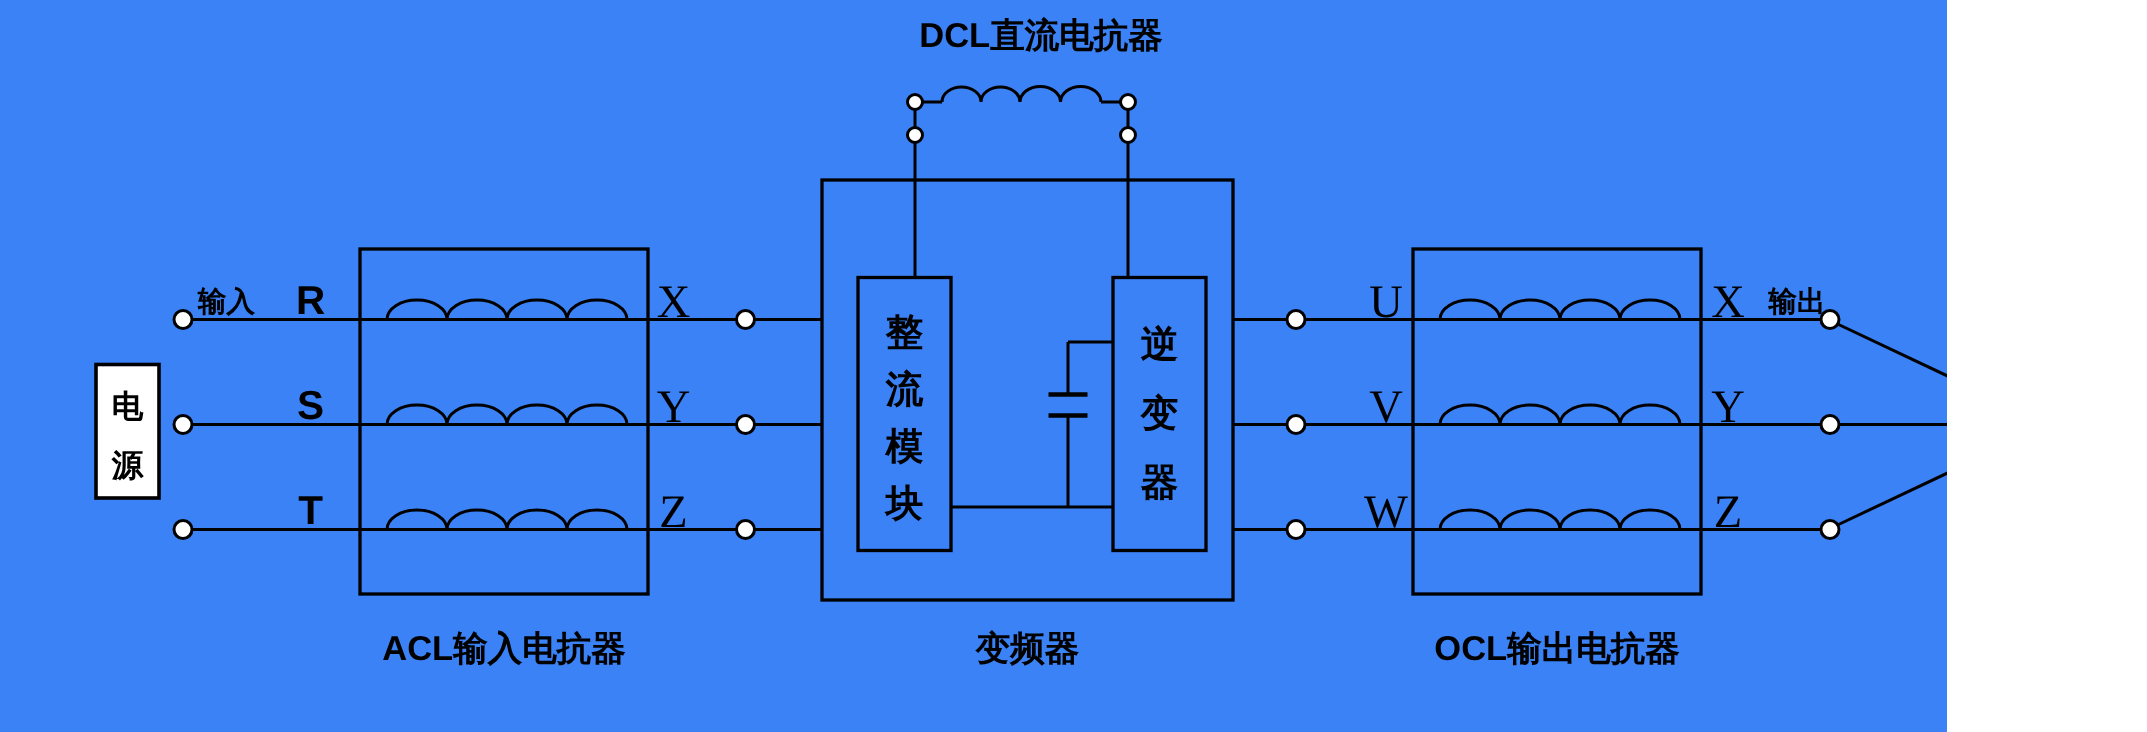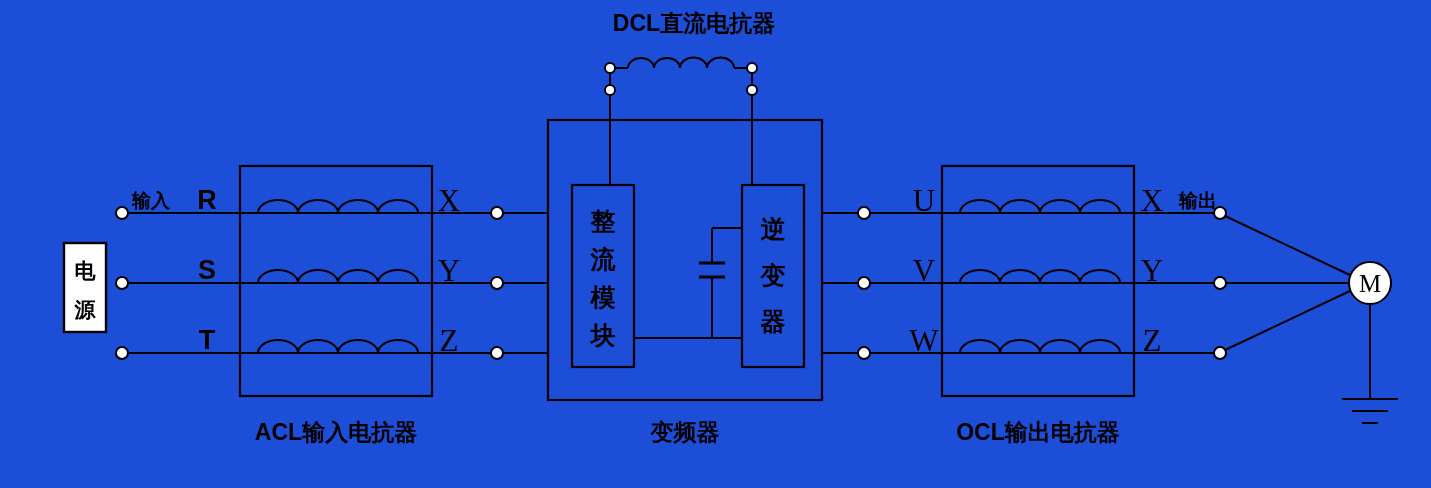--- a/index.html
+++ b/index.html
@@ -2,23 +2,23 @@
 <html><head>
 <meta charset="utf-8">
 <style>
   html, body {
     margin: 0;
     padding: 0;
     background: #ffffff;
   }
   .stage {
     position: relative;
-    width: 1431px;
+    width: 1298px;
     height: 488px;
-    background: #1d4ed8;
+    background: #3b82f6;
     overflow: hidden;
   }
   svg { display: block; }
 
   .wire   { stroke: #000000; stroke-width: 2; fill: none; }
   .plate  { stroke: #000000; stroke-width: 3; fill: none; }
   .box    { stroke: #000000; stroke-width: 2.4; fill: #ffffff; }
   .inbox  { stroke: #000000; stroke-width: 2.2; fill: none; }
   .coil   { stroke: #000000; stroke-width: 2; fill: none; }
   .term   { stroke: #000000; stroke-width: 2; fill: #ffffff; }

